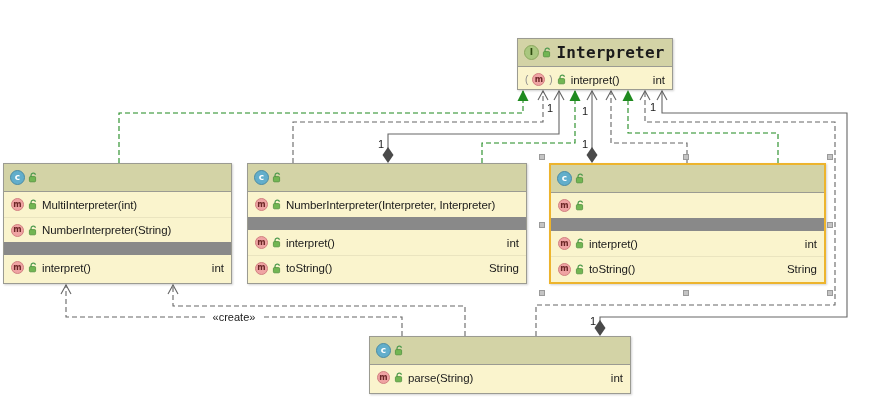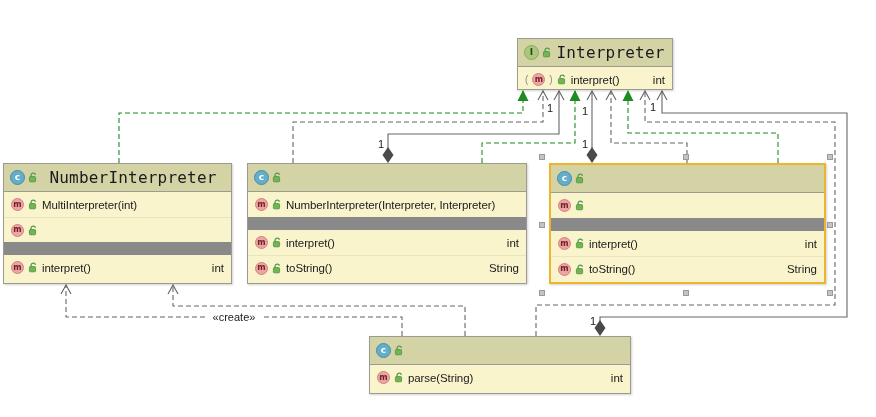--- a/index.html
+++ b/index.html
@@ -6,21 +6,21 @@
   #canvas{position:relative;width:876px;height:417px;background:#fff;overflow:hidden;
           font-family:"Liberation Sans",sans-serif;}
   #edges{position:absolute;left:0;top:0;z-index:1;}
   .uml-class{position:absolute;z-index:2;box-sizing:border-box;background:var(--body-bg,#faf4cd);
              border:1px solid var(--node-border,#9b9b92);box-shadow:1px 1px 2px rgba(0,0,0,.18);}
   .uml-class.selected{border:2px solid var(--select,#edb42d);}
   .uml-header{box-sizing:border-box;height:28px;display:flex;align-items:center;gap:3px;
               padding:0 6px;background:var(--header-bg,#d3d3a6);
               border-bottom:1px solid var(--node-border,#9b9b92);}
   .uml-title{flex:1;text-align:center;font-family:"DejaVu Sans Mono",monospace;
-             font-size:16px;font-weight:400;letter-spacing:.2px;color:#1b1b1b;white-space:nowrap;}
+             font-size:16px;font-weight:700;letter-spacing:.2px;color:#1b1b1b;white-space:nowrap;}
   .uml-row{box-sizing:border-box;height:25px;display:flex;align-items:center;gap:4px;
            padding:0 7px;font-size:11.5px;color:#1b1b1b;white-space:nowrap;}
   .uml-row.sep-top{border-top:1px solid #eae4bf;}
   .band{height:13px;background:var(--band,#898989);}
   .mname{letter-spacing:-.1px;}
   .sp{flex:1;}
   .mtype{color:#1b1b1b;}
   .circle{display:inline-flex;align-items:center;justify-content:center;border-radius:50%;
           flex:0 0 auto;font-family:"DejaVu Sans",sans-serif;line-height:1;}
   .circle.kind{width:13px;height:13px;font-size:9px;font-weight:700;}
@@ -123,41 +123,41 @@
     </div>
     <div class="uml-class" style="left: 3px; top: 163px; width: 229px; height: 121px;">
       <div class="uml-header">
         <span class="circle kind cls">c</span>
         <span class="lock">
           <svg width="10" height="11" viewBox="0 0 10 11">
             <path d="M3 5 V3.4 a2.3 2.3 0 0 1 4.5 -0.7" fill="none" stroke="#4e9a4e" stroke-width="1.3"></path>
             <rect x="1.4" y="4.6" width="6.2" height="5.2" rx="1" fill="#72b653" stroke="#4e8f3c" stroke-width="0.8"></rect>
           </svg>
         </span>
-        <span class="uml-title">NumberInterpreter</span>
       </div>
       <div class="uml-row">
         <span class="circle mth">m</span>
         <span class="lock">
           <svg width="10" height="11" viewBox="0 0 10 11">
             <path d="M3 5 V3.4 a2.3 2.3 0 0 1 4.5 -0.7" fill="none" stroke="#4e9a4e" stroke-width="1.3"></path>
             <rect x="1.4" y="4.6" width="6.2" height="5.2" rx="1" fill="#72b653" stroke="#4e8f3c" stroke-width="0.8"></rect>
           </svg>
         </span>
         <span class="mname">MultiInterpreter(int)</span>
         <span class="sp"></span>
       </div>
       <div class="uml-row sep-top">
         <span class="circle mth">m</span>
         <span class="lock">
           <svg width="10" height="11" viewBox="0 0 10 11">
             <path d="M3 5 V3.4 a2.3 2.3 0 0 1 4.5 -0.7" fill="none" stroke="#4e9a4e" stroke-width="1.3"></path>
             <rect x="1.4" y="4.6" width="6.2" height="5.2" rx="1" fill="#72b653" stroke="#4e8f3c" stroke-width="0.8"></rect>
           </svg>
         </span>
+        <span class="mname">NumberInterpreter(String)</span>
         <span class="sp"></span>
       </div>
       <div class="band"></div>
       <div class="uml-row">
         <span class="circle mth">m</span>
         <span class="lock">
           <svg width="10" height="11" viewBox="0 0 10 11">
             <path d="M3 5 V3.4 a2.3 2.3 0 0 1 4.5 -0.7" fill="none" stroke="#4e9a4e" stroke-width="1.3"></path>
             <rect x="1.4" y="4.6" width="6.2" height="5.2" rx="1" fill="#72b653" stroke="#4e8f3c" stroke-width="0.8"></rect>
           </svg>

